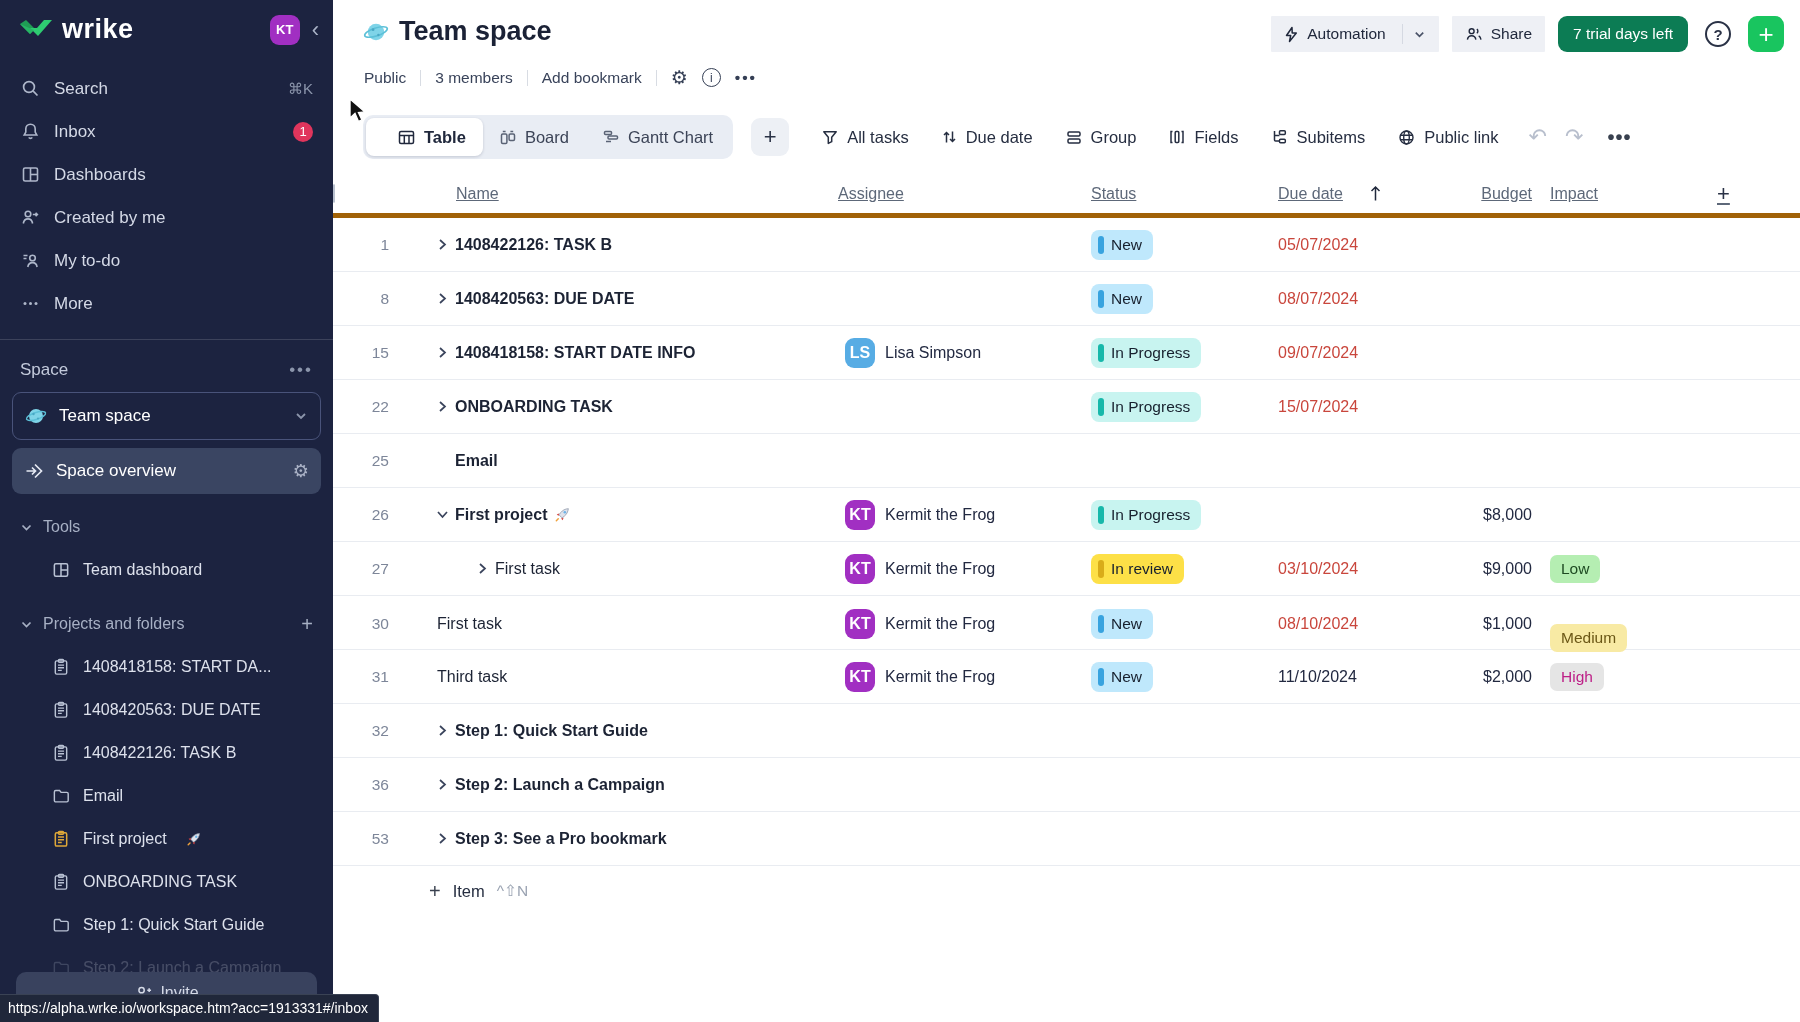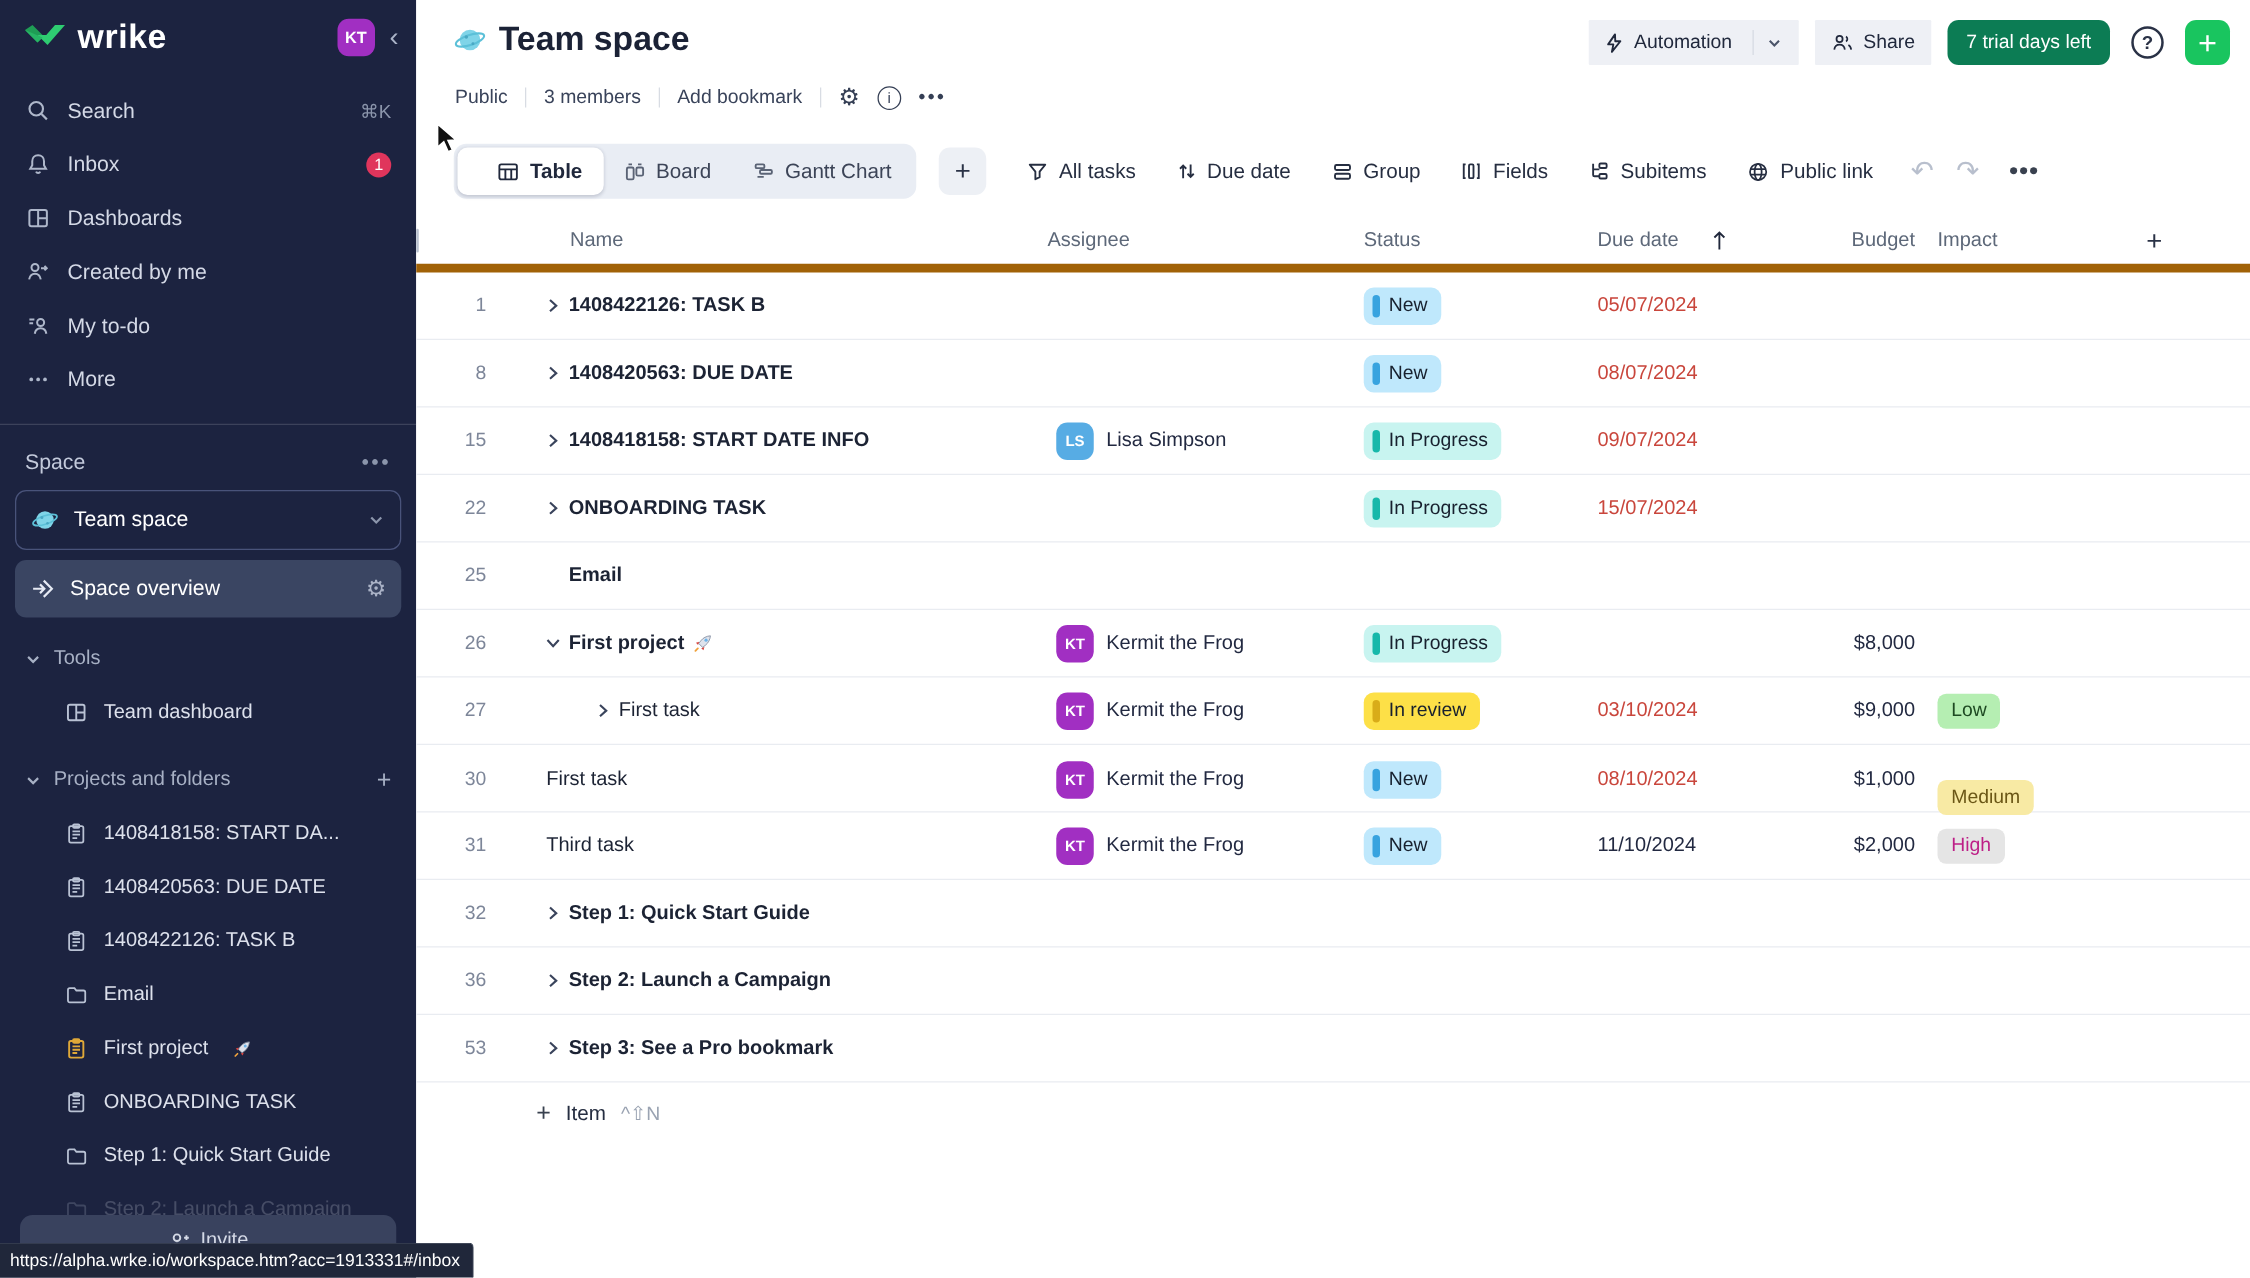--- a/index.html
+++ b/index.html
@@ -87,42 +87,42 @@
     display:flex; align-items:center; justify-content:center; font-size:22px; color:#2a3246; cursor:pointer; }
   .tool-item { display:flex; align-items:center; gap:9px; font-size:16.5px; color:#262e41;
     margin-left:33px; cursor:pointer; white-space:nowrap; }
   .undo-redo { margin-left:30px; color:#b8bfcd; font-size:22px; cursor:pointer; }
   .undo-redo + .undo-redo { margin-left:18px; }
   .tool-more { margin-left:24px; color:#39414f; font-size:20px; font-weight:bold; letter-spacing:1px; cursor:pointer; }
 
   
   .tgrid { display:grid; grid-template-columns:90px 415px 253px 183px 185px 80px 150px 1fr;
     align-items:center; }
-  #thead { position:absolute; top:174px; left:0; right:0; height:44px; border-bottom:7px solid #a16207;
-    font-size:16px; color:#5d6879; }
+  #thead { position:absolute; top:174px; left:0; right:0; height:44px; border-bottom:5px solid #a16207;
+    font-size:16px; color:#5d6879;text-decoration:underline; }
   #thead .cb { width:21px; height:21px; border:1.5px solid #b9c1cf; border-radius:6px;
     margin-left:auto; margin-right:28px; cursor:pointer; }
   .th-name { padding-left:33px; }
   .th-due { display:flex; align-items:center; gap:26px; padding-left:4px; }
   .th-budget { text-align:right; padding-right:7px; }
   .th-impact { padding-left:11px; }
   .th-plus { font-size:22px; color:#2a3246; padding-left:28px; cursor:pointer; }
 
   #tbody { position:absolute; top:218px; left:0; right:0; }
   .trow { height:54px; border-bottom:1px solid #e9ecf1; }
   .rnum { text-align:right; padding-right:34px; font-size:15.5px; color:#7d8699; }
   .name-cell { display:flex; align-items:center; padding-left:10px; }
   .chev { width:18px; color:#3a445c; display:flex; justify-content:center; flex:none; cursor:pointer; }
   .ind1 { margin-left:40px; }
   .ind2 { margin-left:97px; }
   .nm { margin-left:4px; font-size:16px; color:#1c2334; cursor:pointer; white-space:nowrap; }
   .nm.b { font-weight:bold; }
   .rocket { margin-left:7px; }
   .as-cell { display:flex; align-items:center; gap:10px; padding-left:7px; }
-  .av { width:30px; height:30px; border-radius:9px; color:#fff; font-size:12px; font-weight:bold;
+  .av { width:30px; height:30px; border-radius:9px; color:#fff; font-size:16px; font-weight:bold;
     display:flex; align-items:center; justify-content:center; flex:none; }
   .av-p { background:#a12fc2; }
   .av-b { background:#57ace4; }
   .as-name { font-size:16px; color:#222941; }
   .pill { display:inline-flex; align-items:center; gap:7px; height:30px; border-radius:8px;
     padding:0 11px 0 7px; font-size:15.5px; color:#17202e; cursor:pointer; }
   .pill .bar { width:6px; height:18px; border-radius:3px; }
   .st-new { background:#bfe8fc; } .st-new .bar { background:#38a3df; }
   .st-prog { background:#c8f4f0; } .st-prog .bar { background:#17b8aa; }
   .st-rev { background:#fde047; } .st-rev .bar { background:#d9ac19; }

